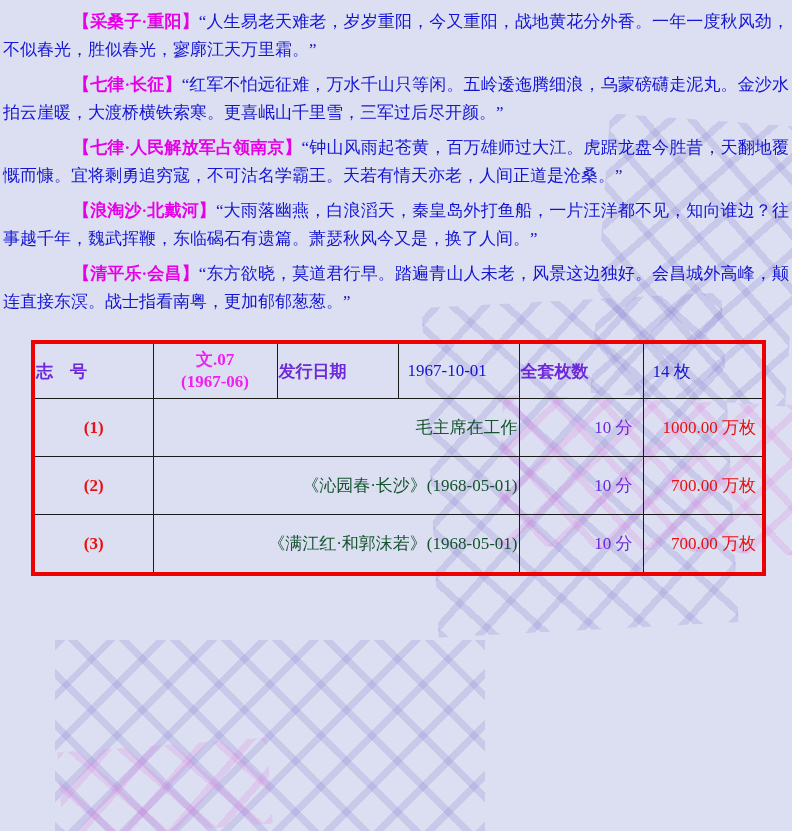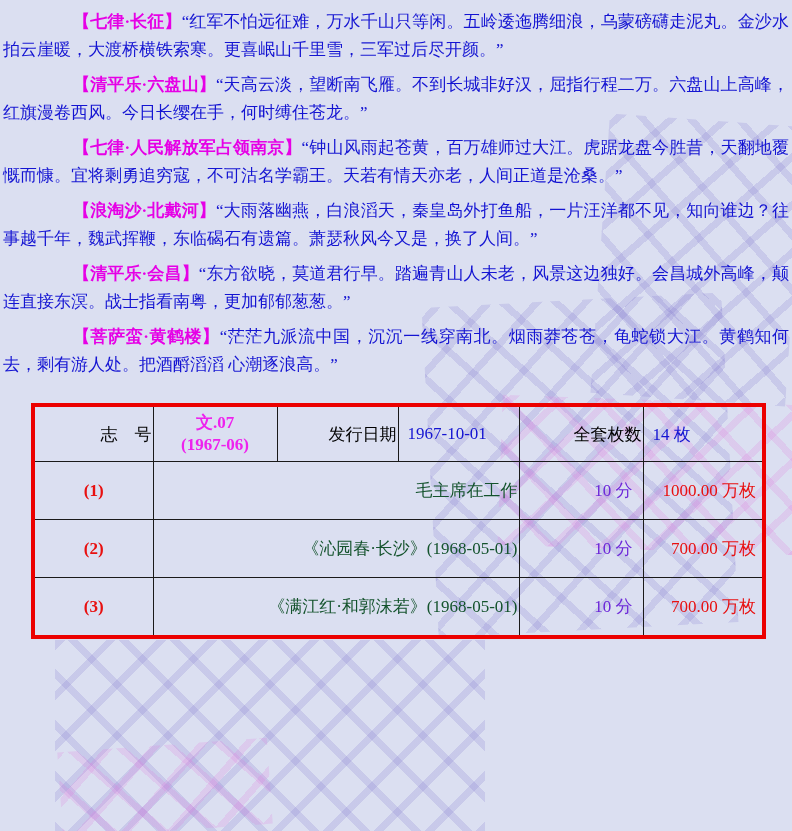--- a/index.html
+++ b/index.html
@@ -39,46 +39,45 @@
   
   .stamp-table-wrap{margin:24px 30px 0 31px;}
   table.stamps{
     width:731px;border-collapse:collapse;table-layout:fixed;
     border:4px solid #ec0000;
     font-size:17px;
   }
   table.stamps td{border:1.5px solid #1a1a1a;overflow:hidden;}
   tr.hdr td{height:52px;}
   tr.data td{height:55px;}
-  .g{color:#000000;font-weight:normal;text-align:right;}
+  .g{color:#6d28d9;font-weight:bold;text-align:left;}
   .m{color:#ee22ee;font-weight:bold;text-align:center;line-height:22px;}
   .b{color:#1414d2;text-align:left;padding-left:9px;}
   .r-no{color:#e81010;font-weight:bold;text-align:center;}
   .r-name{color:#14532d;text-align:right;padding-left:10px;}
   .r-den{color:#6d28d9;text-align:right;padding-right:10px;}
   .r-qty{color:#e81010;text-align:right;padding-right:6px;margin-left:26px;}
 </style>
 </head>
 <body>
 
 <div class="wm wm-blue" style="left:600px;top:120px;width:195px;height:280px;transform:rotate(4deg);"></div>
 <div class="wm wm-blue" style="left:430px;top:300px;width:300px;height:330px;transform:rotate(-3deg);"></div>
 <div class="wm wm-pink" style="left:500px;top:400px;width:300px;height:150px;transform:rotate(2deg);"></div>
 <div class="wm wm-blue" style="left:55px;top:640px;width:430px;height:191px;"></div>
 <div class="wm wm-pink" style="left:60px;top:745px;width:210px;height:86px;transform:rotate(-4deg);"></div>
 
 <div class="content">
 
   <div class="poems">
+    <p class="poem"><span class="ptitle">【采桑子·重阳】</span><span>“人生易老天难老，岁岁重阳，今又重阳，战地黄花分外香。一年一度秋风劲，不似春光，胜似春光，寥廓江天万里霜。”</span></p>
     <p class="poem"><span class="ptitle">【七律·长征】</span><span>“红军不怕远征难，万水千山只等闲。五岭逶迤腾细浪，乌蒙磅礴走泥丸。金沙水拍云崖暖，大渡桥横铁索寒。更喜岷山千里雪，三军过后尽开颜。”</span></p>
-    <p class="poem"><span class="ptitle">【清平乐·六盘山】</span><span>“天高云淡，望断南飞雁。不到长城非好汉，屈指行程二万。六盘山上高峰，红旗漫卷西风。今日长缨在手，何时缚住苍龙。”</span></p>
     <p class="poem"><span class="ptitle">【七律·人民解放军占领南京】</span><span>“钟山风雨起苍黄，百万雄师过大江。虎踞龙盘今胜昔，天翻地覆慨而慷。宜将剩勇追穷寇，不可沽名学霸王。天若有情天亦老，人间正道是沧桑。”</span></p>
     <p class="poem"><span class="ptitle">【浪淘沙·北戴河】</span><span>“大雨落幽燕，白浪滔天，秦皇岛外打鱼船，一片汪洋都不见，知向谁边？往事越千年，魏武挥鞭，东临碣石有遗篇。萧瑟秋风今又是，换了人间。”</span></p>
     <p class="poem"><span class="ptitle">【清平乐·会昌】</span><span>“东方欲晓，莫道君行早。踏遍青山人未老，风景这边独好。会昌城外高峰，颠连直接东溟。战士指看南粤，更加郁郁葱葱。”</span></p>
-    <p class="poem"><span class="ptitle">【菩萨蛮·黄鹤楼】</span><span>“茫茫九派流中国，沉沉一线穿南北。烟雨莽苍苍，龟蛇锁大江。黄鹤知何去，剩有游人处。把酒酹滔滔 心潮逐浪高。”</span></p>
   </div>
 
 
   <div class="stamp-table-wrap">
     <table class="stamps">
       <colgroup>
         <col style="width:120px">
           <col style="width:124px">
           <col style="width:121px">
         <col style="width:121px">

